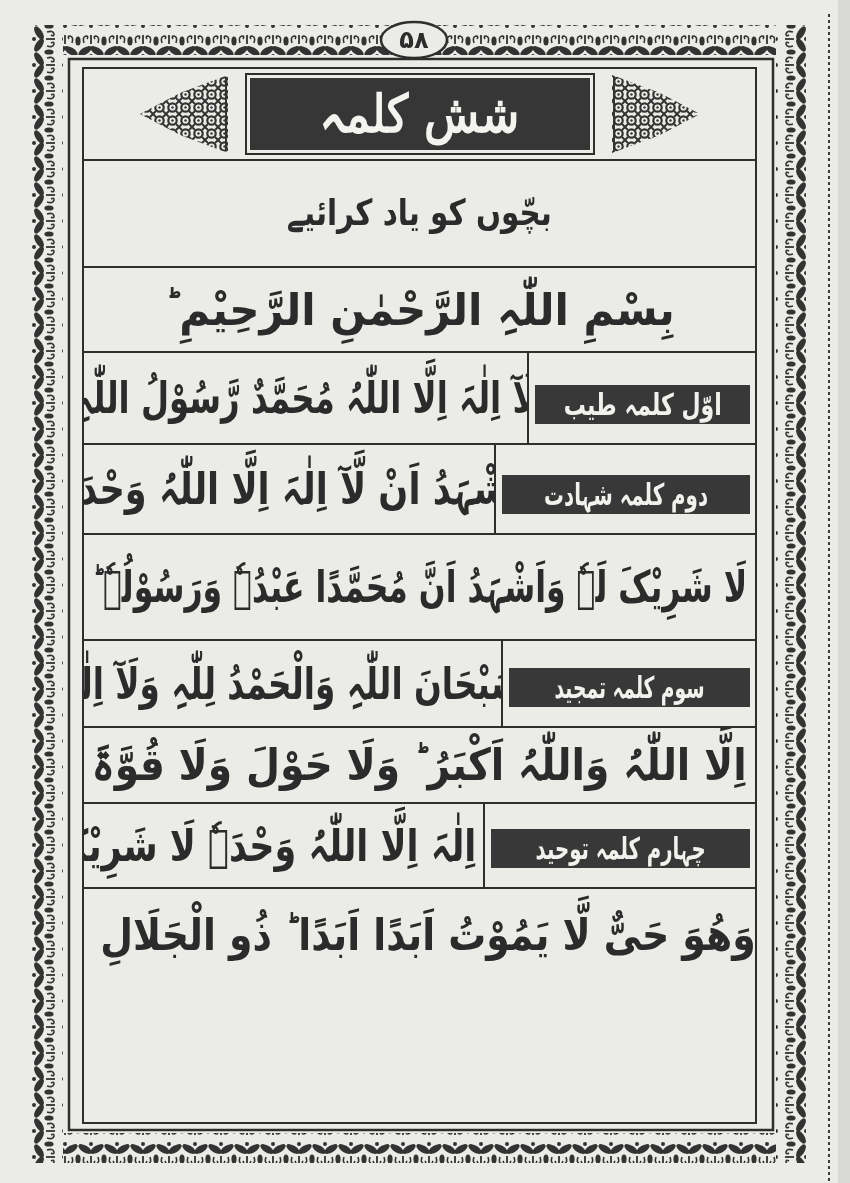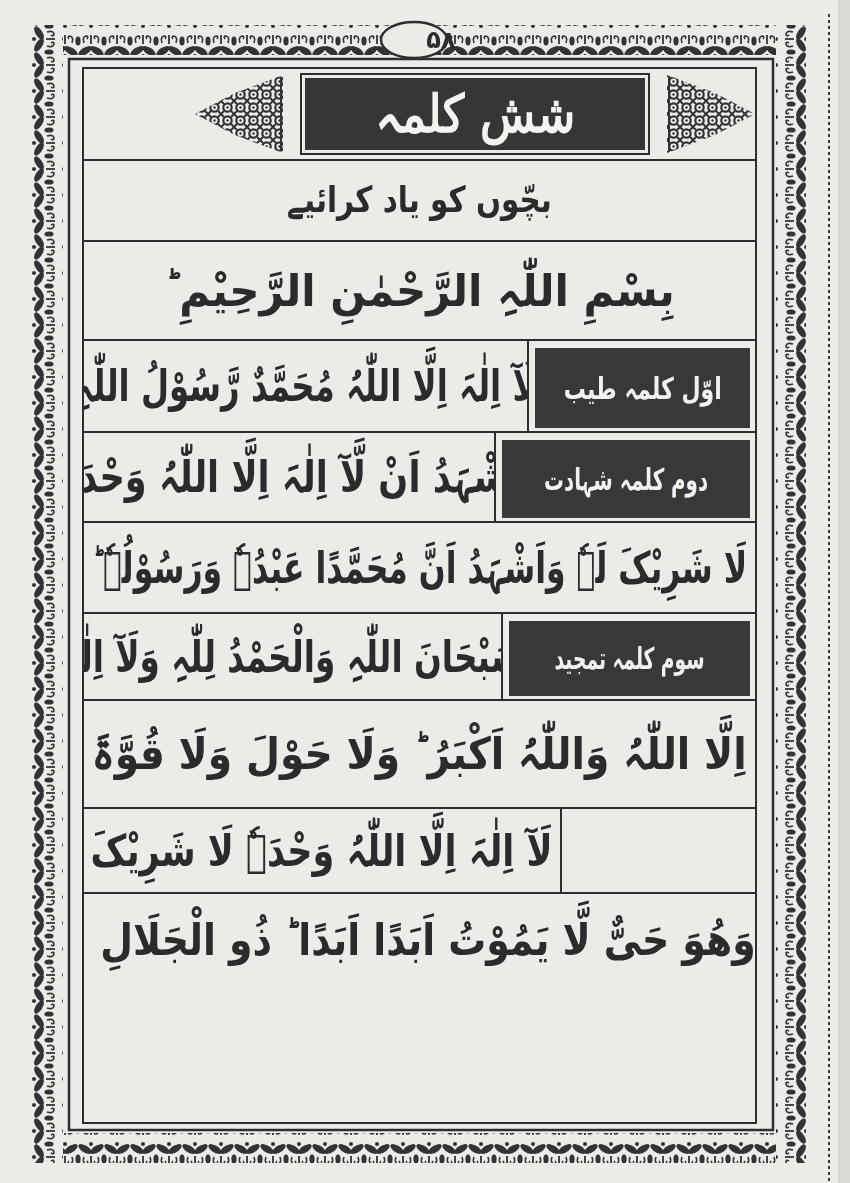--- a/index.html
+++ b/index.html
@@ -9,21 +9,21 @@
       position: relative;
       font-family: "DejaVu Sans", sans-serif;
       color: #2c2c2c;
     }
     .page { position: absolute; left: 0; top: 0; width: 850px; height: 1183px; }
     .decor { position: absolute; left: 0; top: 0; }
     .pagenum {
       position: absolute; left: 382px; top: 23px; width: 64px; height: 34px;
       display: flex; align-items: center; justify-content: center;
       font-family: "DejaVu Sans", sans-serif; font-weight: bold; font-size: 24px;
-      color: #2c2c2c; line-height: 1; padding-left: 27px;
+      color: #2c2c2c; line-height: 1;
     }
     .frame {
       position: absolute; left: 82px; top: 67px; width: 675px; height: 1057px;
       box-sizing: border-box; border: 2.5px solid #2e2e2e;
       display: flex; flex-direction: column;
     }
     .row {
       box-sizing: border-box; border-bottom: 2px solid #2e2e2e;
       display: flex; align-items: center; justify-content: center;
       overflow: hidden; position: relative;
@@ -35,34 +35,35 @@
       font-size: 44px; line-height: 1.35; white-space: nowrap;
       transform-origin: center center; color: #2b2b2b;
     }
     .txt.small { font-size: 36px; }
     .split { justify-content: flex-start; align-items: stretch; }
     .cell-text {
       width: 478px; box-sizing: border-box; border-right: 2px solid #2e2e2e;
       display: flex; align-items: center; justify-content: center; overflow: hidden;
     }
     .cell-label {
-      flex: 1; box-sizing: border-box; padding: 7px 5px 3px 6px;
+      flex: 1; box-sizing: border-box; padding: 7px 5px 19px 6px;
       display: flex;
+      align-items: flex-end;
     }
     .label-box {
       flex: 1; background: #383838;
       display: flex; align-items: center; justify-content: center; overflow: hidden;
     }
     .label-txt {
       display: inline-block; direction: rtl; unicode-bidi: embed;
       font-family: "DejaVu Sans", sans-serif; font-weight: bold;
       font-size: 30px; line-height: 1.3; white-space: nowrap; color: #f1f1ee;
       transform-origin: center center;
     }
-    .title-row { justify-content: flex-end; gap: 17px; }
+    .title-row { justify-content: center; gap: 17px; }
     .title-outer {
       width: 350px; height: 82px; box-sizing: border-box;
       border: 2px solid #2e2e2e; padding: 3px;
       display: flex;
     }
     .title-box {
       flex: 1; background: #363636;
       display: flex; align-items: center; justify-content: center; overflow: hidden;
     }
     .title-txt {
@@ -173,25 +174,25 @@
         <defs>
           <clipPath id="dr">
               <polygon points="0,0 48,18 88,39 48,60 0,78"></polygon>
             </clipPath>
         </defs>
         <rect width="88" height="78" fill="url(#fil)" clip-path="url(#dr)"></rect>
         <line x1="2" y1="2" x2="2" y2="76" stroke="#333" stroke-width="2"></line>
       </svg>
     </div>
 
-    <div class="row" style="height:81px">
+    <div class="row" style="height:107px">
       <span class="txt small" style="transform: scaleX(0.817);">بچّوں کو یاد کرائیے</span>
     </div>
 
-    <div class="row" style="height:99px">
+    <div class="row" style="height:85px">
       <span class="txt" style="transform: scaleX(0.953);">بِسْمِ اللّٰہِ الرَّحْمٰنِ الرَّحِیْمِ ؕ</span>
     </div>
 
     <div class="row split" style="height:92px">
       <div class="cell-text">
         <span class="txt" style="transform: scaleX(0.735);">لَآ اِلٰہَ اِلَّا اللّٰہُ مُحَمَّدٌ رَّسُوْلُ اللّٰہِ</span>
       </div>
       <div class="cell-label">
         <div class="label-box">
           <span class="label-txt" style="transform: scaleX(0.733);">اوّل کلمہ طیب</span>
@@ -203,43 +204,48 @@
       <div class="cell-text">
         <span class="txt" style="transform: scaleX(0.799);">اَشْہَدُ اَنْ لَّآ اِلٰہَ اِلَّا اللّٰہُ وَحْدَہٗ</span>
       </div>
       <div class="cell-label">
         <div class="label-box">
           <span class="label-txt" style="transform: scaleX(0.661);">دوم کلمہ شہادت</span>
         </div>
       </div>
     </div>
 
-    <div class="row" style="height:91px">
+    <div class="row" style="height:106px">
       <span class="txt" style="transform: scaleX(0.716);">لَا شَرِیْکَ لَہٗ وَاَشْہَدُ اَنَّ مُحَمَّدًا عَبْدُہٗ وَرَسُوْلُہٗ ؕ</span>
     </div>
 
     <div class="row split" style="height:87px">
       <div class="cell-text">
         <span class="txt" style="transform: scaleX(0.742);">سُبْحَانَ اللّٰہِ وَالْحَمْدُ لِلّٰہِ وَلَآ اِلٰہَ</span>
       </div>
       <div class="cell-label">
         <div class="label-box">
           <span class="label-txt" style="transform: scaleX(0.622);">سوم کلمہ تمجید</span>
         </div>
       </div>
     </div>
 
-    <div class="row" style="height:108px">
+    <div class="row" style="height:76px">
       <span class="txt" style="transform: scaleX(0.892);">اِلَّا اللّٰہُ وَاللّٰہُ اَکْبَرُ ؕ وَلَا حَوْلَ وَلَا قُوَّۃَ</span>
     </div>
 
 
     <div class="row split" style="height:85px">
       <div class="cell-text">
         <span class="txt" style="transform: scaleX(0.795);">لَآ اِلٰہَ اِلَّا اللّٰہُ وَحْدَہٗ لَا شَرِیْکَ</span>
+      </div>
+      <div class="cell-label">
+        <div class="label-box">
+          <span class="label-txt" style="transform: scaleX(0.656);">چہارم کلمہ توحید</span>
+        </div>
       </div>
     </div>
 
 
     <div class="row" style="height:91px">
       <span class="txt" style="transform: scaleX(0.858);">وَھُوَ حَیٌّ لَّا یَمُوْتُ اَبَدًا اَبَدًا ؕ ذُو الْجَلَالِ</span>
     </div>
 
   </div>
 </div>

